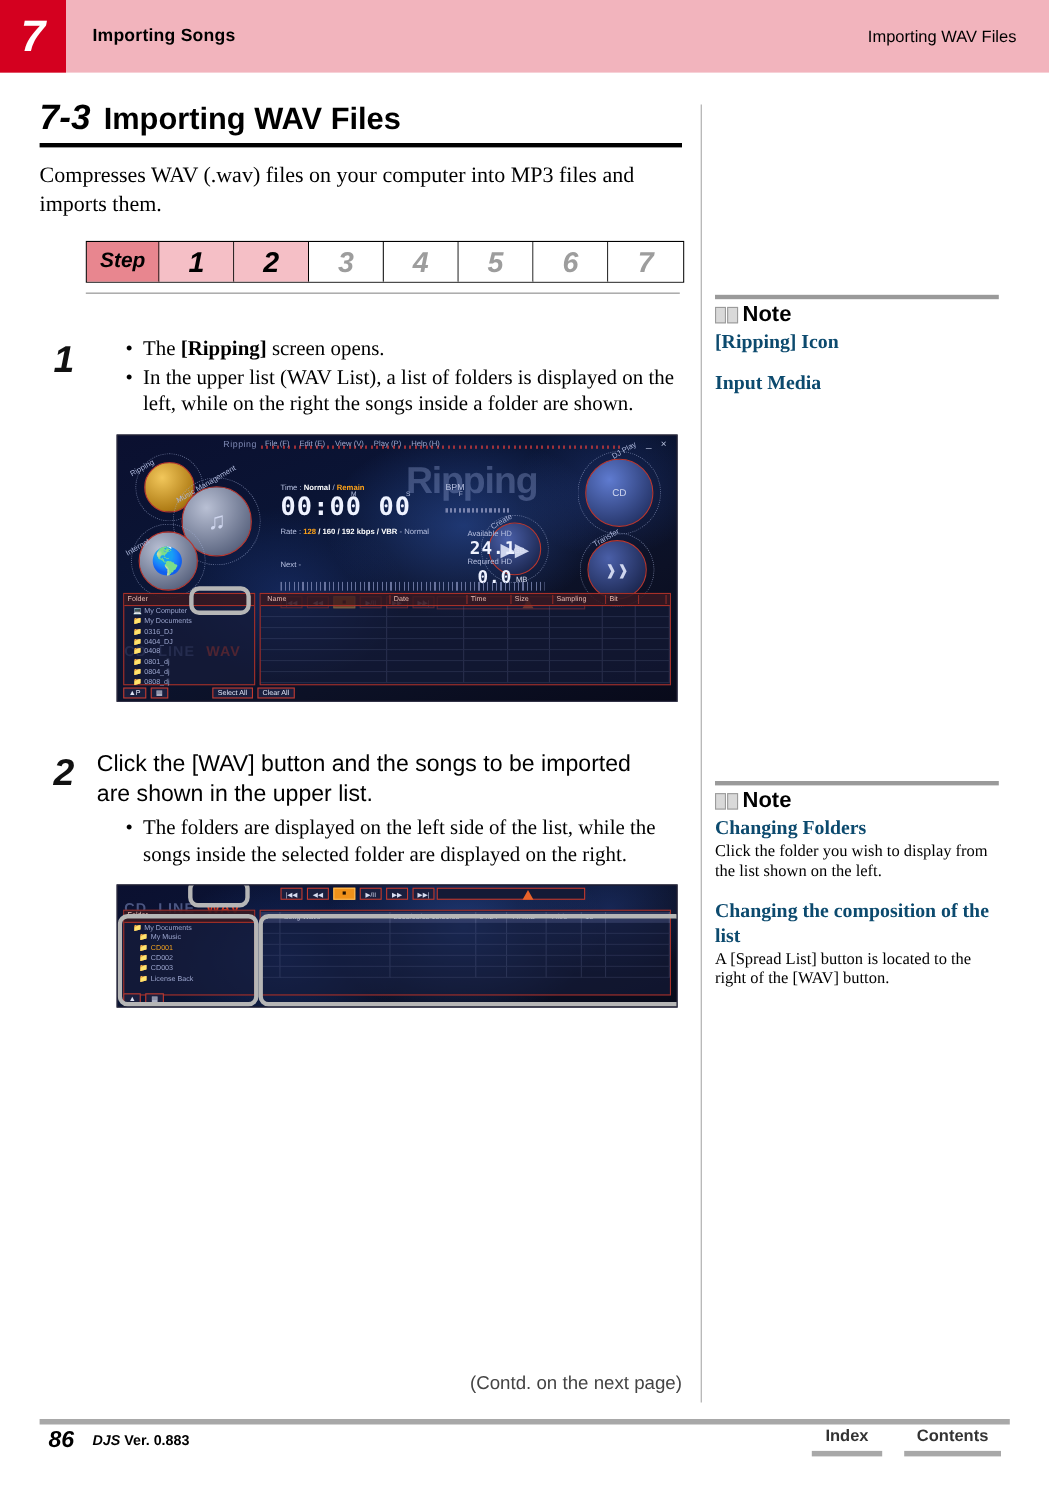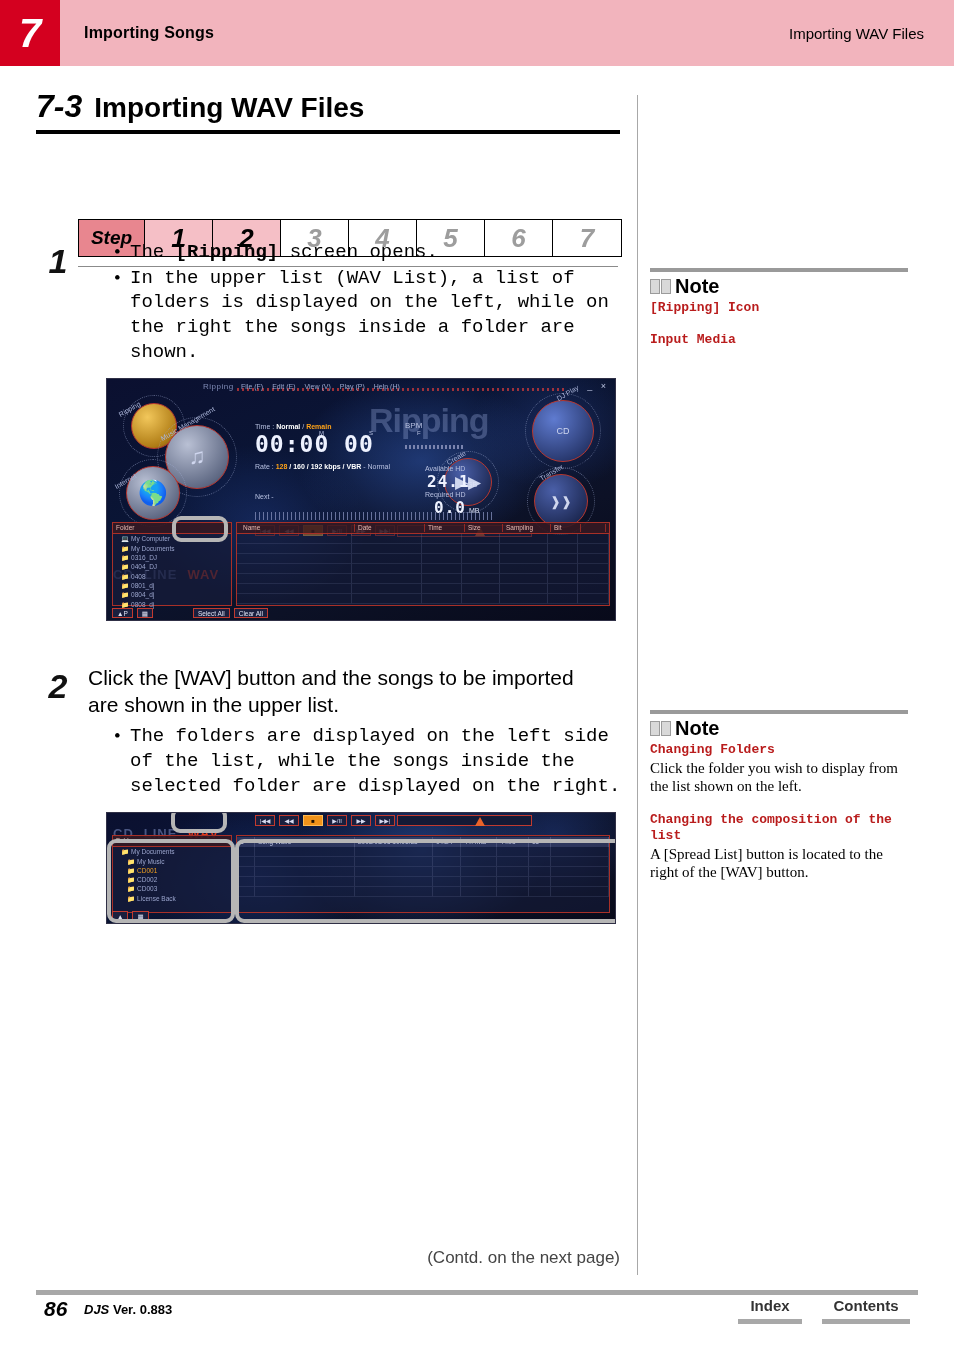--- a/index.html
+++ b/index.html
@@ -79,21 +79,21 @@
     z-index: -1;
   }
   .step-heading {
     margin-left: 52px;
     font-family: "Liberation Sans", sans-serif;
     font-size: 21px; line-height: 1.28; color: #000; width: 500px;
   }
   .bullets { margin-left: 78px; margin-top: 5px; width: 510px; }
   .bullet { display: flex; font-size: 19px; line-height: 1.3; color: #000; margin-bottom: 1px; }
   .bullet .dot { width: 16px; flex: none; }
-  .bullet .btxt { flex: 1; font-family: Liberation Mono, monospace; }
+  .bullet .btxt { flex: 1; }
   .bullet b { font-weight: bold; }
 
   
   .shot {
     position: relative; margin-left: 70px; margin-top: 14px;
     width: 510px; background: #0a0a1c;
     border: 1px solid #303046; overflow: hidden;
     font-family: "Liberation Sans", sans-serif;
   }
   .shot.big { height: 243px; }
@@ -212,22 +212,22 @@
   .note-rule { width: 258px; height: 4px; background: #9a9a9a; }
   .note-title-row { display: flex; align-items: center; gap: 3px; margin-top: 3px; }
   .book-icon { width: 22px; height: 15px; position: relative; }
   .book-icon .pg {
     position: absolute; top: 0; width: 10px; height: 15px;
     background: #d9d9d9; border: 1px solid #9b9b9b;
   }
   .book-icon .pg.l { left: 0; } .book-icon .pg.r { left: 11px; }
   .note-title { font-family: "Liberation Sans", sans-serif; font-weight: bold; font-size: 20px; color: #000; }
   .note-sub {
-    font-family: Liberation Mono, monospace; font-weight: bold;
-    font-size: 13px; color: #b91c1c; margin-top: 2px; line-height: 1.2;
+    font-family: Liberation Serif, serif; font-weight: bold;
+    font-size: 18px; color: #0c4a6e; margin-top: 2px; line-height: 1.2;
   }
   .note-body { font-size: 15px; line-height: 1.26; color: #000; margin-top: 1px; }
   .note-gap { height: 14px; }
 
   
   .contd {
     position: absolute; left: 0; top: 1248px; width: 620px; text-align: right;
     font-family: "Liberation Sans", sans-serif; font-size: 17px; color: #444;
   }
   .foot-rule { position: absolute; left: 36px; top: 1290px; width: 882px; height: 5px; background: #a8a8a8; }
@@ -264,20 +264,21 @@
     <div class="hdr-right">Importing WAV Files</div>
   </div>
 
   <div class="left-col">
 
     <div class="title-row">
       <span class="title-num">7-3</span>
       <span class="title-txt">Importing WAV Files</span>
     </div>
     <div class="title-rule"></div>
+    <div class="intro">Compresses WAV (.wav) files on your computer into MP3 files and imports them.</div>
 
     <div class="stepbar">
       <div class="step-cell step-label">Step</div>
       <div class="step-cell step-on">1</div>
       <div class="step-cell step-on">2</div>
       <div class="step-cell step-off">3</div>
       <div class="step-cell step-off">4</div>
       <div class="step-cell step-off">5</div>
       <div class="step-cell step-off">6</div>
       <div class="step-cell step-off">7</div>

